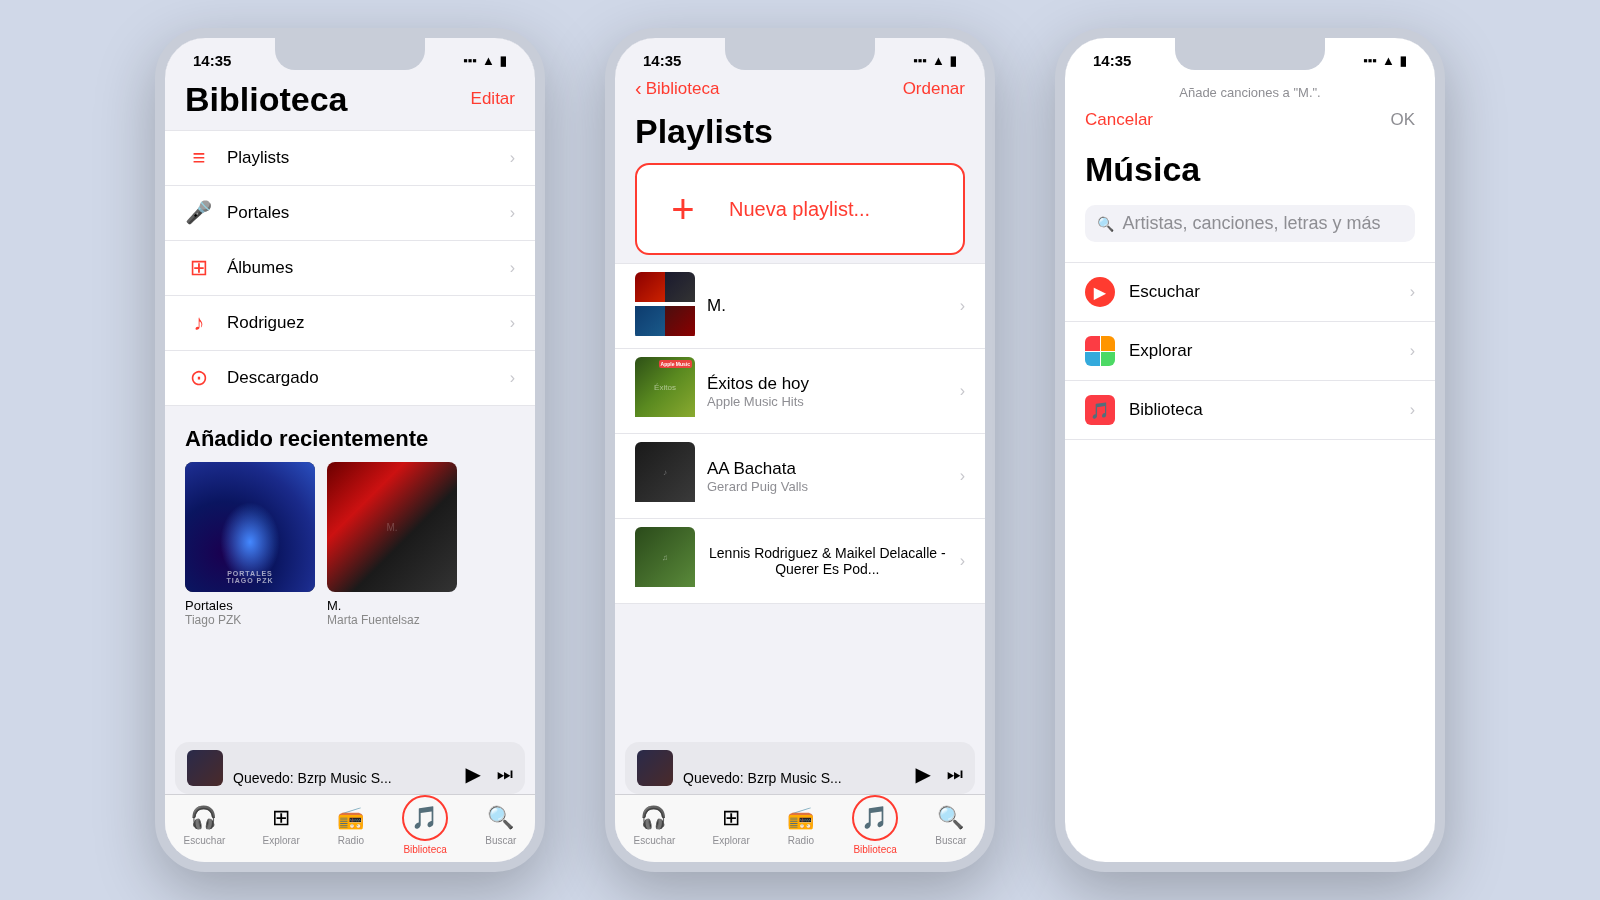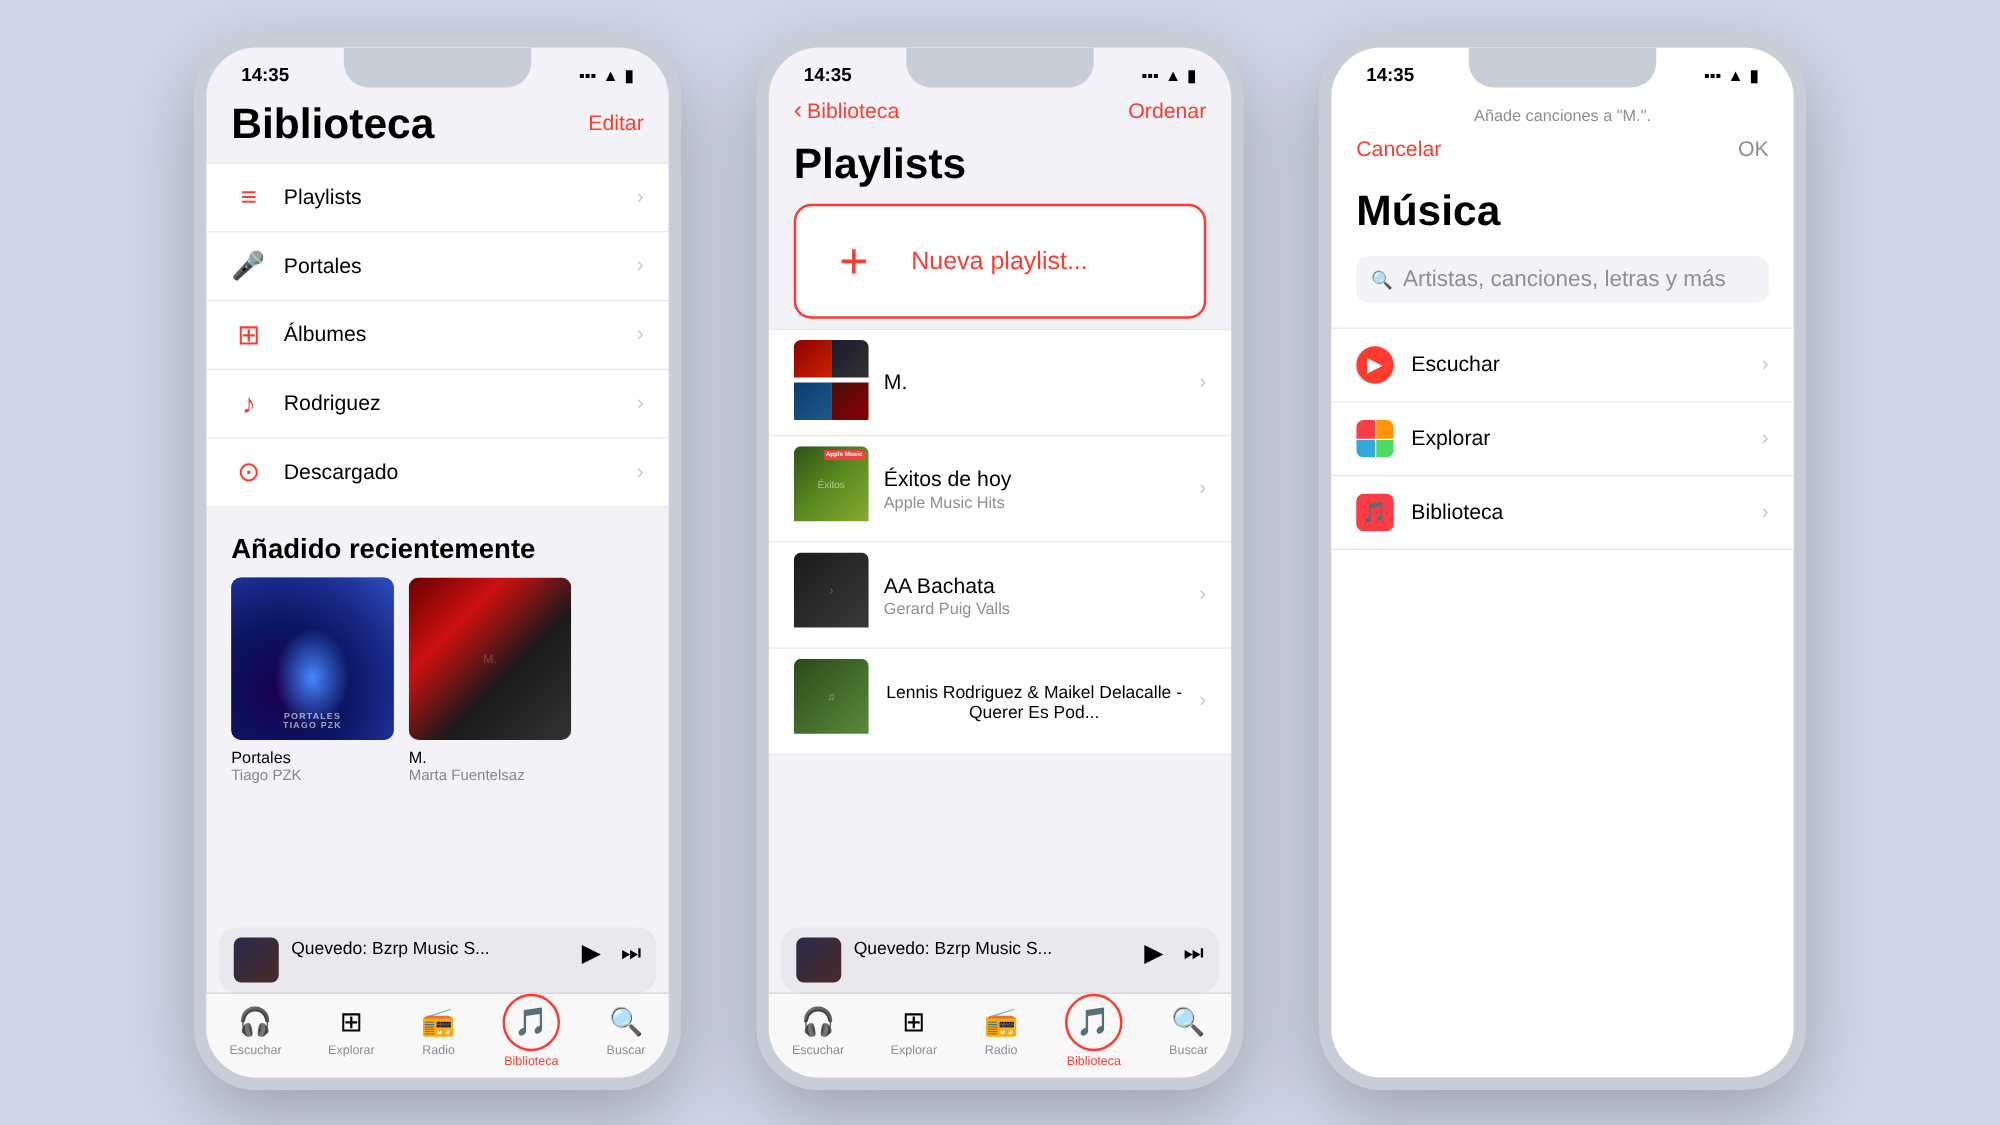--- a/index.html
+++ b/index.html
@@ -158,21 +158,21 @@
 
     
     .mini-player {
       position: absolute;
       bottom: 68px;
       left: 10px;
       right: 10px;
       background: #e8e8ed;
       border-radius: 14px;
       display: flex;
-      align-items: flex-start;
+      align-items: flex-end;
       padding: 8px 12px;
       gap: 10px;
     }
     .mini-thumb {
       width: 36px;
       height: 36px;
       border-radius: 6px;
       background: linear-gradient(135deg, #2a2a4a, #4a2a2a);
       flex-shrink: 0;
     }

